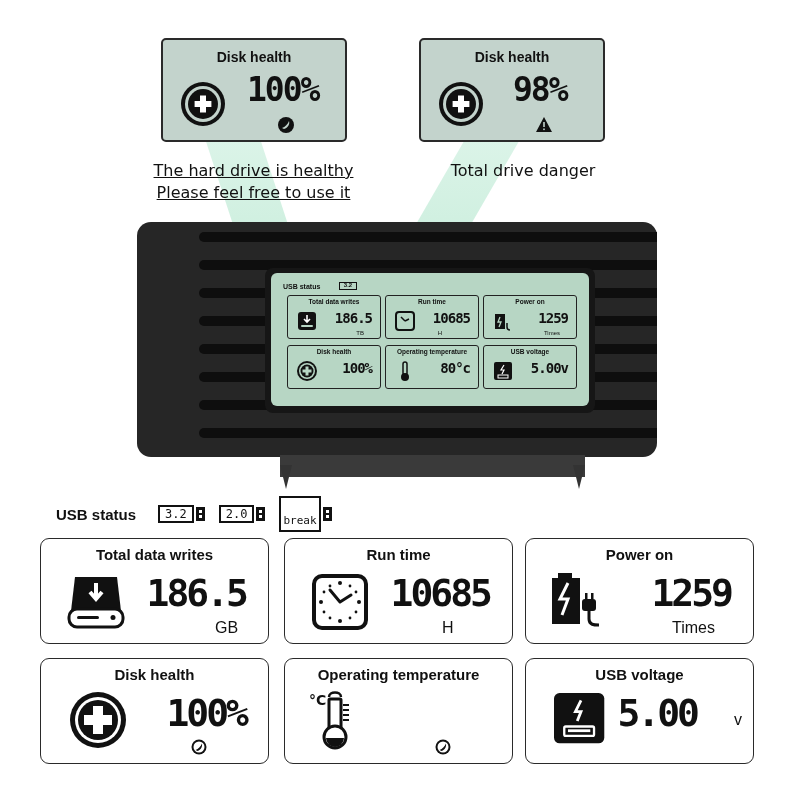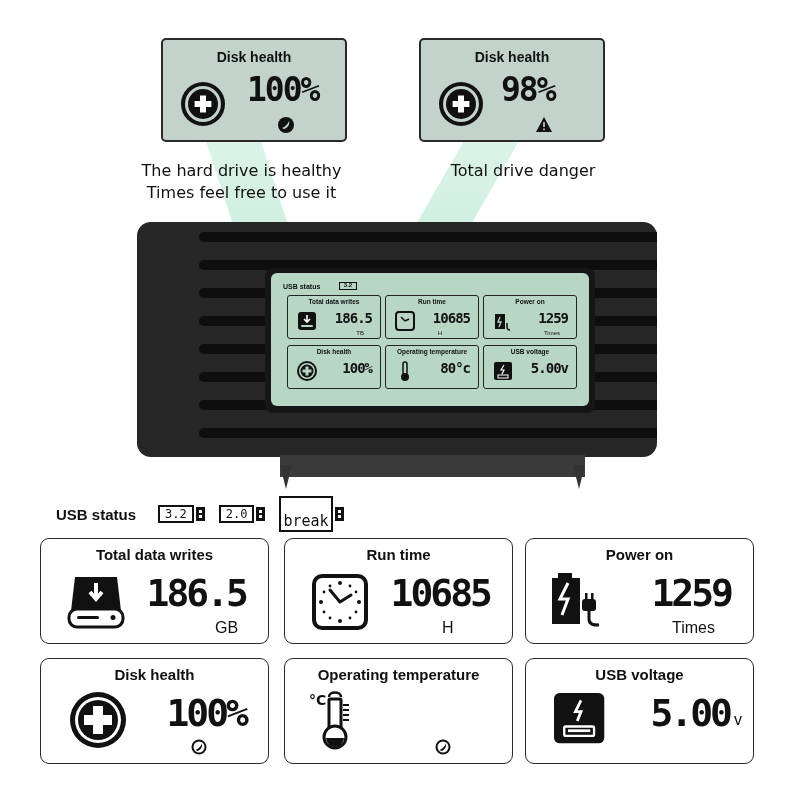--- a/index.html
+++ b/index.html
@@ -13,21 +13,21 @@
   
   .top-panel { position: absolute; top: 38px; width: 186px; height: 104px; background: #c3d3cc; border: 2px solid #2a2a2a; border-radius: 5px; }
   .top-panel.left { left: 161px; }
   .top-panel.right { left: 419px; }
   .top-panel .t-title { position: absolute; top: 9px; left: 0; right: 0; text-align: center; font-weight: bold; font-size: 14px; }
   .top-panel .t-icon { position: absolute; left: 16px; top: 40px; width: 48px; height: 48px; }
   .top-panel .t-value { position: absolute; left: 84px; top: 30px; font-family: "DejaVu Sans Mono", monospace; font-size: 33px; font-weight: bold; letter-spacing: -2px; }
   .top-panel .t-status { position: absolute; left: 114px; top: 76px; width: 18px; height: 18px; }
 
   .caption { position: absolute; top: 160px; text-align: center; font-family: "DejaVu Sans", sans-serif; font-size: 16px; line-height: 22px; color: #111; }
-  .caption.left { left: 124px; width: 235px; }
+  .caption.left { left: 136px; width: 235px; text-decoration: underline; }
   .caption.right { left: 398px; width: 250px; }
 
   
   .device { position: absolute; left: 137px; top: 222px; width: 520px; height: 235px; background: #262626; border-radius: 14px; }
   .fin { position: absolute; left: 62px; right: 0; height: 10px; background: #0e0e0e; border-radius: 5px 0 0 5px; }
   .connector { position: absolute; left: 280px; top: 455px; width: 305px; height: 22px; background: #3a3a3a; }
   .connector .pin-l { position: absolute; left: 0; top: 10px; width: 12px; height: 24px; background: #333; clip-path: polygon(0 0,100% 0,50% 100%); }
   .connector .pin-r { position: absolute; right: 0; top: 10px; width: 12px; height: 24px; background: #333; clip-path: polygon(0 0,100% 0,50% 100%); }
 
   .screen-bezel { position: absolute; left: 265px; top: 268px; width: 330px; height: 145px; background: #161616; border-radius: 8px; }
@@ -72,32 +72,32 @@
     <path d="M19 10h10v9h9v10h-9v9H19v-9h-9V19h9z" fill="#fff" transform="translate(24 24) scale(0.6) translate(-24 -24)"></path>
   </svg>
   <div class="t-value">100%</div>
   <svg class="t-status" viewBox="0 0 18 18">
       <circle cx="9" cy="9" r="8" fill="#111"></circle>
       <path d="M5 12c3-1 6-4 7-7 1 3-1 7-5 8z" fill="#c3d3cc"></path>
     </svg>
 </div>
 <div class="caption left">
   <div>The hard drive is healthy</div>
-  <div>Times feel free to use it</div>
+  <div>Please feel free to use it</div>
 </div>
 
 <div class="top-panel right">
   <div class="t-title">Disk health</div>
   <svg class="t-icon" viewBox="0 0 48 48">
     <circle cx="24" cy="24" r="22" fill="#111"></circle>
       <circle cx="24" cy="24" r="18" fill="#c3d3cc"></circle>
       <circle cx="24" cy="24" r="15" fill="#111"></circle>
     <path d="M19 10h10v9h9v10h-9v9H19v-9h-9V19h9z" fill="#fff" transform="translate(24 24) scale(0.6) translate(-24 -24)"></path>
   </svg>
-  <div class="t-value" style="left:80px">98%</div>
+  <div class="t-value" style="left:92px">98%</div>
   <svg class="t-status" viewBox="0 0 18 18">
       <path d="M9 1L17 16H1z" fill="#111"></path>
       <rect x="8.2" y="6" width="1.6" height="5" fill="#c3d3cc"></rect>
       <rect x="8.2" y="12.5" width="1.6" height="1.6" fill="#c3d3cc"></rect>
     </svg>
 </div>
 <div class="caption right">
   <div>Total drive danger</div>
 </div>
 
@@ -182,21 +182,21 @@
   <div class="usb-label">USB status</div>
   <div class="usb-badge">
     <div class="b-body">3.2</div>
     <div class="b-plug"></div>
   </div>
   <div class="usb-badge">
     <div class="b-body">2.0</div>
     <div class="b-plug"></div>
   </div>
   <div class="usb-badge">
-    <div class="b-body" style="padding:16px 2px;font-size:15px">break</div>
+    <div class="b-body" style="padding:16px 2px;font-size:11px">break</div>
     <div class="b-plug"></div>
   </div>
 </div>
 
 <div class="card" style="left:40px;top:538px">
   <div class="c-title">Total data writes</div>
   <svg class="c-icon" viewBox="0 0 58 58">
     <path d="M8 4h42l4 34H4z" fill="#111"></path>
       <rect x="2" y="36" width="54" height="18" rx="8" fill="#fff" stroke="#111" stroke-width="3"></rect>
     <rect x="10" y="43" width="22" height="3" rx="1.5" fill="#111"></rect>
@@ -281,15 +281,15 @@
     </svg>
 </div>
 <div class="card" style="left:525px;top:658px">
   <div class="c-title">USB voltage</div>
   <svg class="c-icon" viewBox="0 0 58 58" style="left:28px;top:34px;width:54px;height:54px">
     <rect x="0" y="0" width="54" height="54" rx="6" fill="#111"></rect>
     <path d="M29 8l-6 12h6l-4 10" stroke="#fff" stroke-width="3" fill="none"></path>
     <rect x="11" y="36" width="32" height="10" rx="1.5" fill="none" stroke="#fff" stroke-width="2.5"></rect>
     <rect x="15" y="39" width="24" height="3" fill="#fff"></rect>
   </svg>
-  <div class="c-value" style="right:23px">5.00</div>
+  <div class="c-value" style="right:56px">5.00</div>
   <div class="c-unit" style="left:196px;top:52px">v</div>
 </div>
 
 </body></html>

